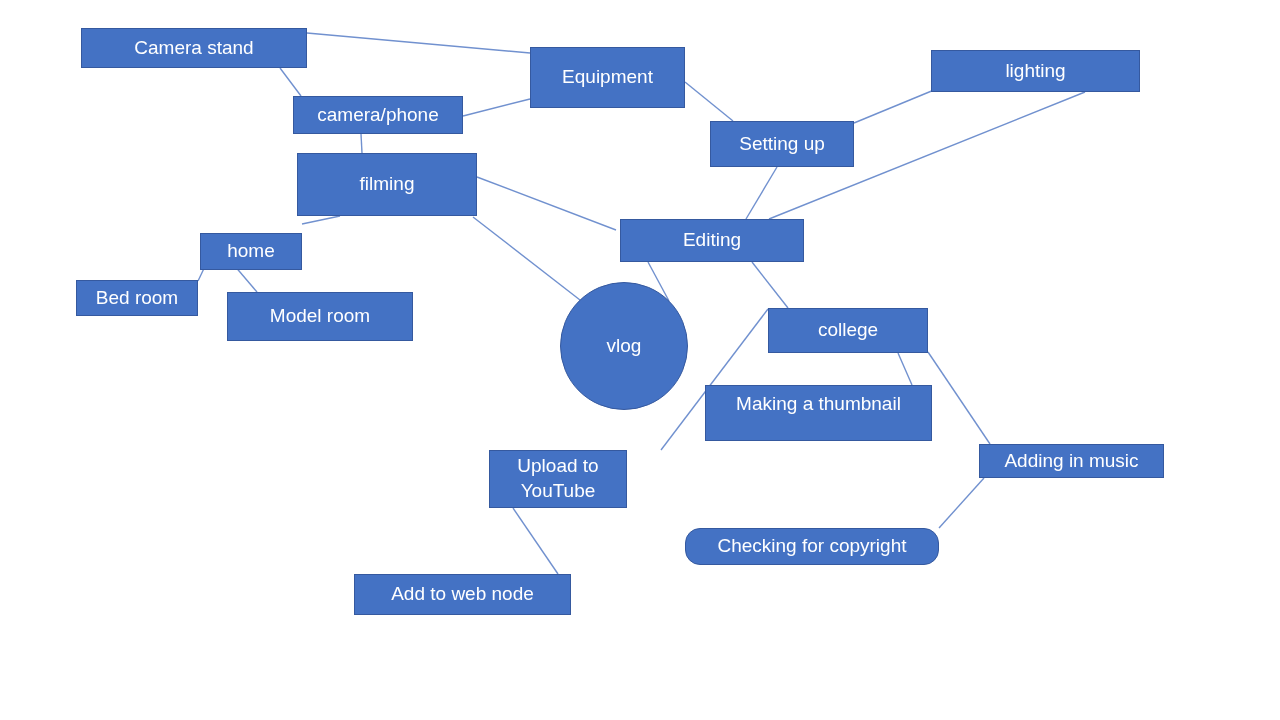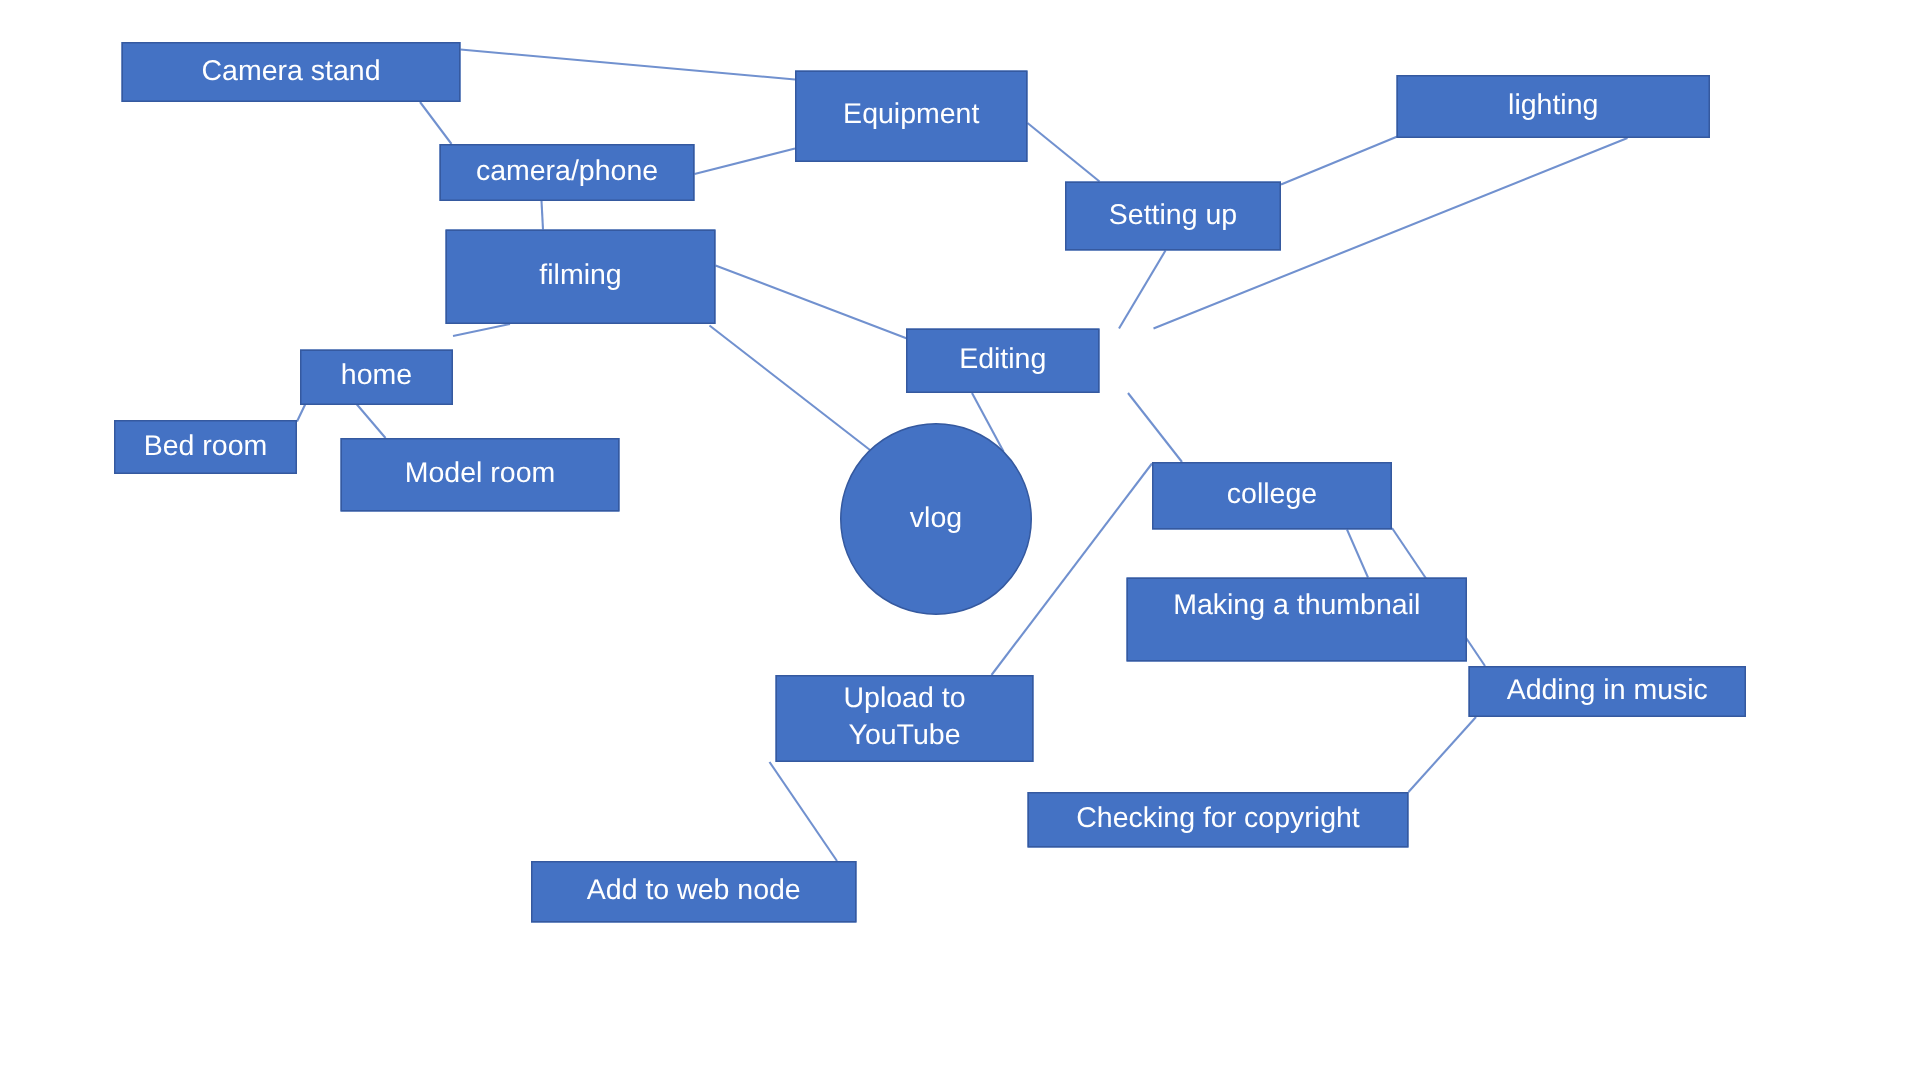--- a/index.html
+++ b/index.html
@@ -25,21 +25,21 @@
     text-align: center;
     background: var(--fill, #4472c4);
     border: 1.5px solid var(--border, #35599f);
     color: var(--text, #ffffff);
     font-size: 19px;
     line-height: 1.3;
     white-space: pre-line;
     user-select: none;
   }
   .node.circle { border-radius: 50%; }
-  .node.valign-top { align-items: flex-start; padding-top: 6px; margin-left: 46px; }
+  .node.valign-top { align-items: flex-start; padding-top: 6px; }
 </style>
 </head>
 <body>
 
 <div class="canvas" id="canvas" style="--bg: #ffffff; --fill: #4472c4; --border: #35599f; --text: #ffffff;">
   <svg class="edges-svg" id="edges" viewBox="0 0 1280 720">
       <line x1="307" y1="33" x2="530" y2="53" stroke="#7191cf" stroke-width="1.4"></line>
       <line x1="280" y1="68" x2="301" y2="96" stroke="#7191cf" stroke-width="1.4"></line>
       <line x1="463" y1="116" x2="530" y2="99" stroke="#7191cf" stroke-width="1.4"></line>
       <line x1="361" y1="134" x2="362" y2="153" stroke="#7191cf" stroke-width="1.4"></line>
@@ -61,25 +61,25 @@
       <line x1="513" y1="508" x2="558" y2="574" stroke="#7191cf" stroke-width="1.4"></line>
     </svg>
   <div id="nodes">
       <div class="node circle" style="left: 560px; top: 282px; width: 128px; height: 128px;"><span>vlog</span></div>
       <div class="node" style="left: 81px; top: 28px; width: 226px; height: 40px; text-align: right;"><span>Camera stand</span></div>
       <div class="node" style="left: 530px; top: 47px; width: 155px; height: 61px;"><span>Equipment</span></div>
       <div class="node" style="left: 931px; top: 50px; width: 209px; height: 42px;"><span>lighting</span></div>
       <div class="node" style="left: 293px; top: 96px; width: 170px; height: 38px;"><span>camera/phone</span></div>
       <div class="node" style="left: 710px; top: 121px; width: 144px; height: 46px;"><span>Setting up</span></div>
       <div class="node" style="left: 297px; top: 153px; width: 180px; height: 63px;"><span>filming</span></div>
-      <div class="node" style="left: 604px; top: 219px; width: 129px; height: 43px;"><span>Editing</span></div>
+      <div class="node" style="left: 620px; top: 219px; width: 184px; height: 43px;"><span>Editing</span></div>
       <div class="node" style="left: 200px; top: 221px; width: 102px; height: 37px; margin-top: 12px;"><span>home</span></div>
       <div class="node" style="left: 76px; top: 280px; width: 122px; height: 36px;"><span>Bed room</span></div>
       <div class="node" style="left: 227px; top: 292px; width: 186px; height: 49px;"><span>Model room</span></div>
       <div class="node" style="left: 768px; top: 308px; width: 160px; height: 45px;"><span>college</span></div>
       <div class="node valign-top" style="left: 705px; top: 385px; width: 227px; height: 56px;"><span>Making a thumbnail</span></div>
       <div class="node" style="left: 979px; top: 444px; width: 185px; height: 34px;"><span>Adding in music</span></div>
-      <div class="node" style="left: 489px; top: 450px; width: 172px; height: 58px; margin-left: 28px;"><span>Upload to
+      <div class="node" style="left: 489px; top: 450px; width: 138px; height: 58px;"><span>Upload to
 YouTube</span></div>
-      <div class="node" style="left: 685px; top: 528px; width: 254px; height: 37px;"><span>Checking for copyright</span></div>
+      <div class="node" style="left: 685px; top: 528px; width: 254px; height: 37px; border-radius: 15px;"><span>Checking for copyright</span></div>
       <div class="node" style="left: 354px; top: 574px; width: 217px; height: 41px;"><span>Add to web node</span></div>
     </div>
 </div>
 
 </body></html>

